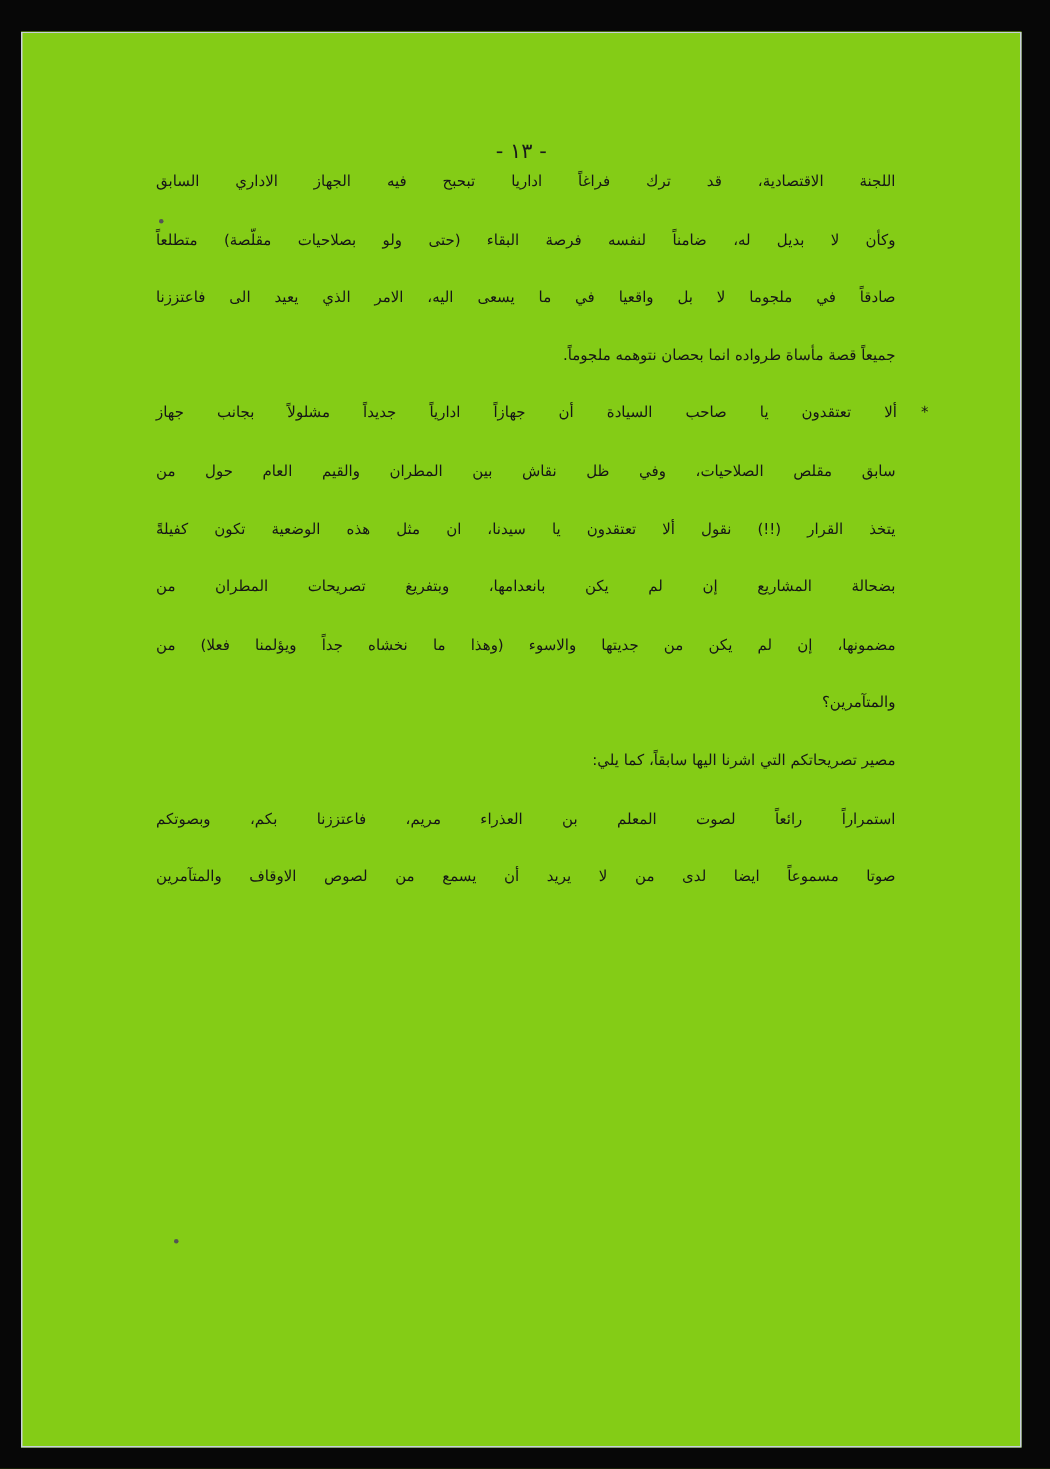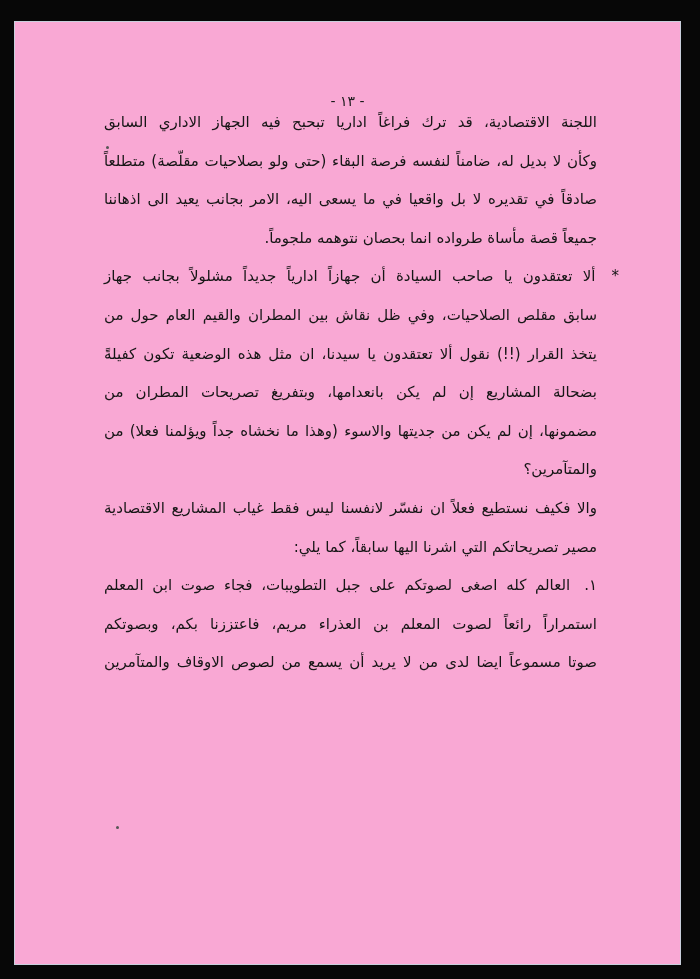--- a/index.html
+++ b/index.html
@@ -15,42 +15,42 @@
       left: 0; top: 0;
       width: 700px; height: 979px;
       background: #070707;
     }
     .page {
       position: absolute;
       left: 14px;
       top: 21px;
       width: 667px;
       height: 944px;
-      background: #f9a8d4;
+      background: #84cc16;
       box-shadow: inset 0 0 0 1px #c9cfdc;
     }
     .page-number {
       position: absolute;
       top: 72px;
       left: 0;
       width: 100%;
       text-align: center;
       font-family: "DejaVu Sans", sans-serif;
       font-size: 14px;
       color: #1a1a1a;
       direction: rtl;
     }
     .body-text {
       position: absolute;
       left: 104px;
       width: 493px;
       top: 103px;
       direction: rtl;
       font-family: "DejaVu Sans", sans-serif;
-      font-size: 15px;
+      font-size: 10px;
       color: #161616;
     }
     .line {
       height: 38.6px;
       line-height: 38.6px;
       white-space: nowrap;
       text-align: justify;
       text-align-last: justify;
       position: relative;
     }
@@ -97,36 +97,32 @@
   <div class="page-number">- ١٣ -</div>
   <span class="margin-dot" style="left:92px; top:125px;"></span>
   <span class="margin-dot" style="left:102px; top:805px;"></span>
 </div>
 
 <div class="body-text">
 
   <div class="line">اللجنة الاقتصادية، قد ترك فراغاً اداريا تبحبح فيه الجهاز الاداري السابق</div>
   <div class="line">وكأن لا بديل له، ضامناً لنفسه فرصة البقاء (حتى ولو بصلاحيات مقلّصة) متطلعاً</div>
   <div class="line">
-    <span>صادقاً في تقديره لا بل </span><span class="ul">واقعيا</span><span> في ما يسعى اليه، الامر بجانب يعيد الى اذهاننا</span>
+    <span>صادقاً في ملجوما لا بل </span><span class="ul">واقعيا</span><span> في ما يسعى اليه، الامر الذي يعيد الى فاعتززنا</span>
   </div>
   <div class="line last">جميعاً قصة مأساة طرواده انما بحصان نتوهمه ملجوماً.</div>
 
   <div class="line" style="margin-right:-22px;">
     <span class="bullet">*</span><span>ألا تعتقدون يا صاحب السيادة أن جهازاً ادارياً جديداً مشلولاً بجانب جهاز</span>
   </div>
   <div class="line">سابق مقلص الصلاحيات، وفي ظل نقاش بين المطران والقيم العام حول من</div>
   <div class="line">يتخذ القرار (!!) نقول ألا تعتقدون يا سيدنا، ان مثل هذه الوضعية تكون كفيلةً</div>
   <div class="line">بضحالة المشاريع إن لم يكن بانعدامها، وبتفريغ  تصريحات المطران من</div>
   <div class="line">مضمونها، إن لم يكن من جديتها والاسوء (وهذا ما نخشاه جداً ويؤلمنا فعلا) من</div>
   <div class="line last">والمتآمرين؟</div>
 
-  <div class="line">والا فكيف نستطيع فعلاً ان نفسّر لانفسنا ليس فقط غياب المشاريع الاقتصادية</div>
   <div class="line last">
     <span class="ul">مصير تصريحاتكم</span><span> التي اشرنا اليها سابقاً، كما يلي:</span>
   </div>
 
-  <div class="line">
-    <span class="numbered">١.</span><span>العالم كله اصغى لصوتكم على جبل التطويبات، فجاء صوت ابن المعلم</span>
-  </div>
   <div class="line">استمراراً رائعاً لصوت المعلم بن العذراء مريم، فاعتززنا بكم، وبصوتكم</div>
   <div class="line">صوتا مسموعاً ايضا لدى من لا يريد أن يسمع من لصوص الاوقاف والمتآمرين</div>
 </div>
 
 </body></html>

